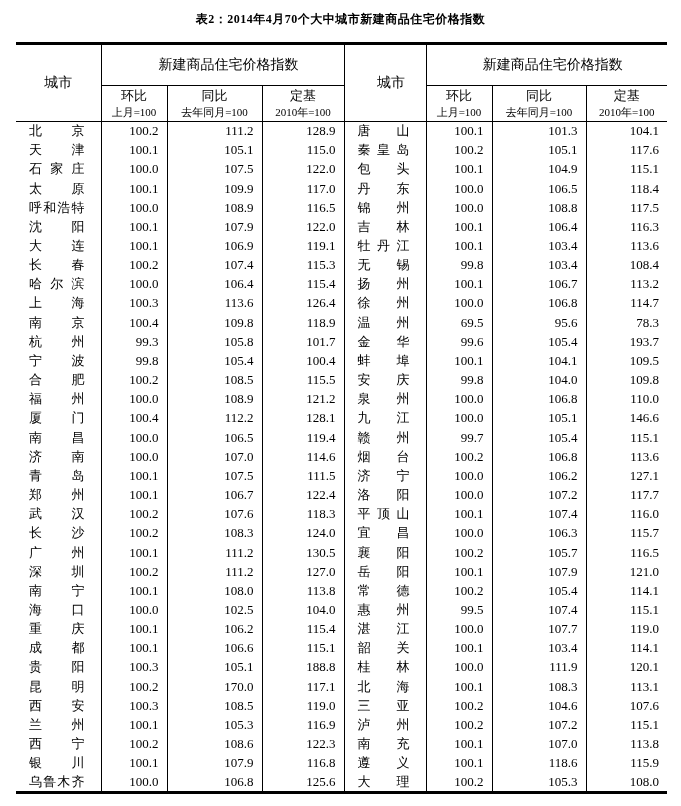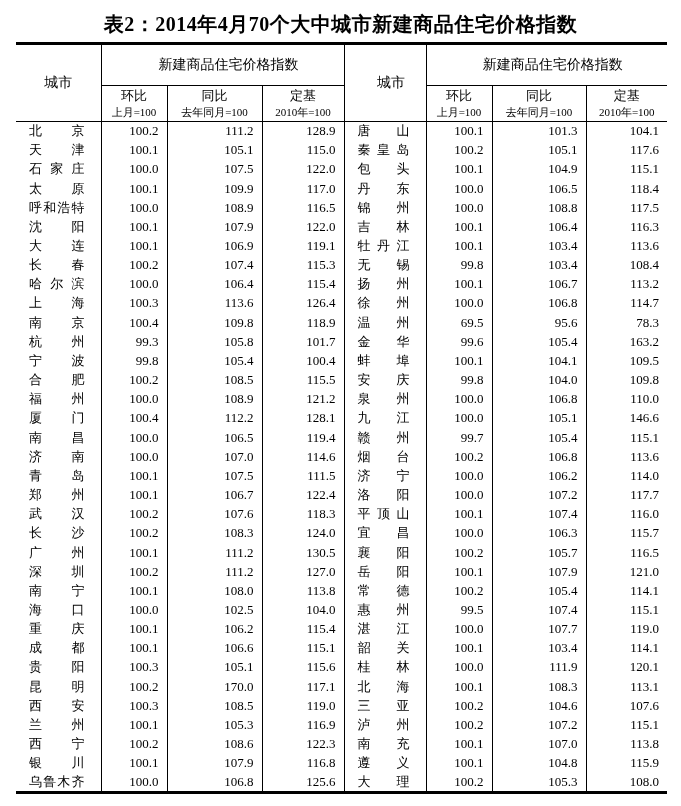--- a/index.html
+++ b/index.html
@@ -5,21 +5,21 @@
   html, body { margin: 0; padding: 0; }
   body {
     width: 681px; height: 806px;
     background: #ffffff;
     font-family: "Liberation Serif", "DejaVu Serif", serif;
     color: #000000;
   }
   .page { position: relative; width: 681px; height: 806px; background: #ffffff; overflow: hidden; }
   .title {
     position: absolute; top: 11px; left: 0; width: 681px;
-    text-align: center; font-size: 20px; font-weight: bold;
+    text-align: center; font-size: 12px; font-weight: bold;
     letter-spacing: 0.5px; white-space: nowrap;
   }
   table.price-table {
     position: absolute; top: 42px; left: 16px;
     width: 651px; border-collapse: collapse; table-layout: fixed;
     border-top: 3px solid #000; border-bottom: 3px solid #000;
   }
   th, td { padding: 0; margin: 0; font-weight: normal; font-size: 13px; overflow: hidden; }
   thead tr.r1 { height: 42px; }
   thead tr.r2 { height: 36px; }
@@ -252,21 +252,21 @@
             <span class="city-name">杭州</span>
           </td>
           <td class="num bl">99.3</td>
           <td class="num bl">105.8</td>
           <td class="num bl">101.7</td>
           <td class="city-cell bl">
             <span class="city-name">金华</span>
           </td>
           <td class="num bl">99.6</td>
           <td class="num bl">105.4</td>
-          <td class="num bl">163.2</td>
+          <td class="num bl">193.7</td>
         </tr>
         <tr>
           <td class="city-cell">
             <span class="city-name">宁波</span>
           </td>
           <td class="num bl">99.8</td>
           <td class="num bl">105.4</td>
           <td class="num bl">100.4</td>
           <td class="city-cell bl">
             <span class="city-name">蚌埠</span>
@@ -350,21 +350,21 @@
             <span class="city-name">青岛</span>
           </td>
           <td class="num bl">100.1</td>
           <td class="num bl">107.5</td>
           <td class="num bl">111.5</td>
           <td class="city-cell bl">
             <span class="city-name">济宁</span>
           </td>
           <td class="num bl">100.0</td>
           <td class="num bl">106.2</td>
-          <td class="num bl">114.0</td>
+          <td class="num bl">127.1</td>
         </tr>
         <tr>
           <td class="city-cell">
             <span class="city-name">郑州</span>
           </td>
           <td class="num bl">100.1</td>
           <td class="num bl">106.7</td>
           <td class="num bl">122.4</td>
           <td class="city-cell bl">
             <span class="city-name">洛阳</span>
@@ -484,21 +484,21 @@
           <td class="num bl">100.1</td>
           <td class="num bl">103.4</td>
           <td class="num bl">114.1</td>
         </tr>
         <tr>
           <td class="city-cell">
             <span class="city-name">贵阳</span>
           </td>
           <td class="num bl">100.3</td>
           <td class="num bl">105.1</td>
-          <td class="num bl">115.6</td>
+          <td class="num bl">188.8</td>
           <td class="city-cell bl">
             <span class="city-name">桂林</span>
           </td>
           <td class="num bl">100.0</td>
           <td class="num bl">111.9</td>
           <td class="num bl">120.1</td>
         </tr>
         <tr>
           <td class="city-cell">
             <span class="city-name">昆明</span>
@@ -559,21 +559,21 @@
           <td class="city-cell">
             <span class="city-name">银川</span>
           </td>
           <td class="num bl">100.1</td>
           <td class="num bl">107.9</td>
           <td class="num bl">116.8</td>
           <td class="city-cell bl">
             <span class="city-name">遵义</span>
           </td>
           <td class="num bl">100.1</td>
-          <td class="num bl">104.8</td>
+          <td class="num bl">118.6</td>
           <td class="num bl">115.9</td>
         </tr>
         <tr>
           <td class="city-cell">
             <span class="city-name">乌鲁木齐</span>
           </td>
           <td class="num bl">100.0</td>
           <td class="num bl">106.8</td>
           <td class="num bl">125.6</td>
           <td class="city-cell bl">

